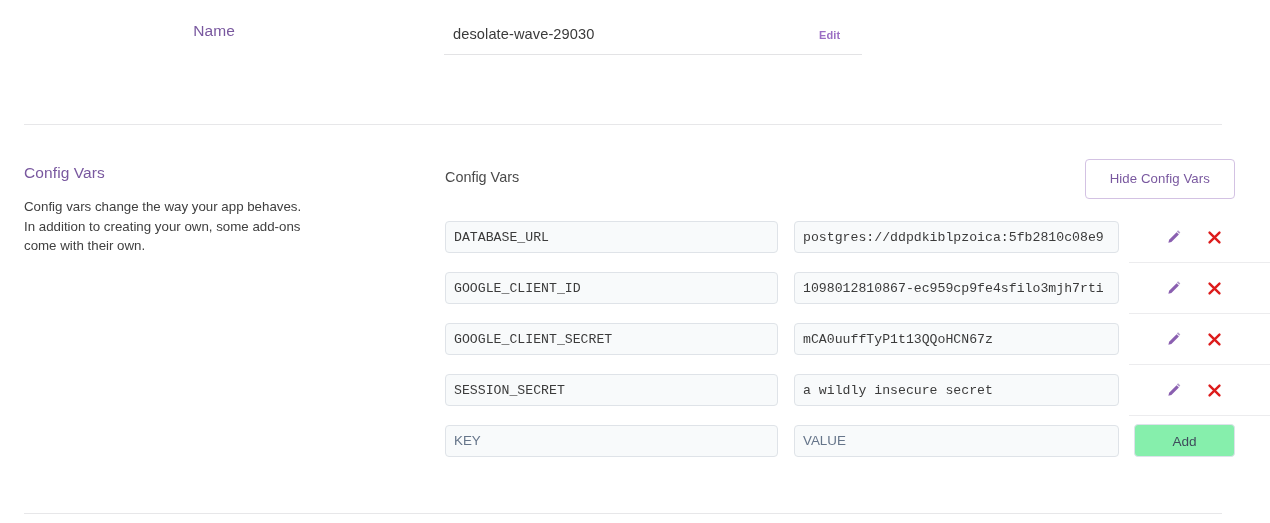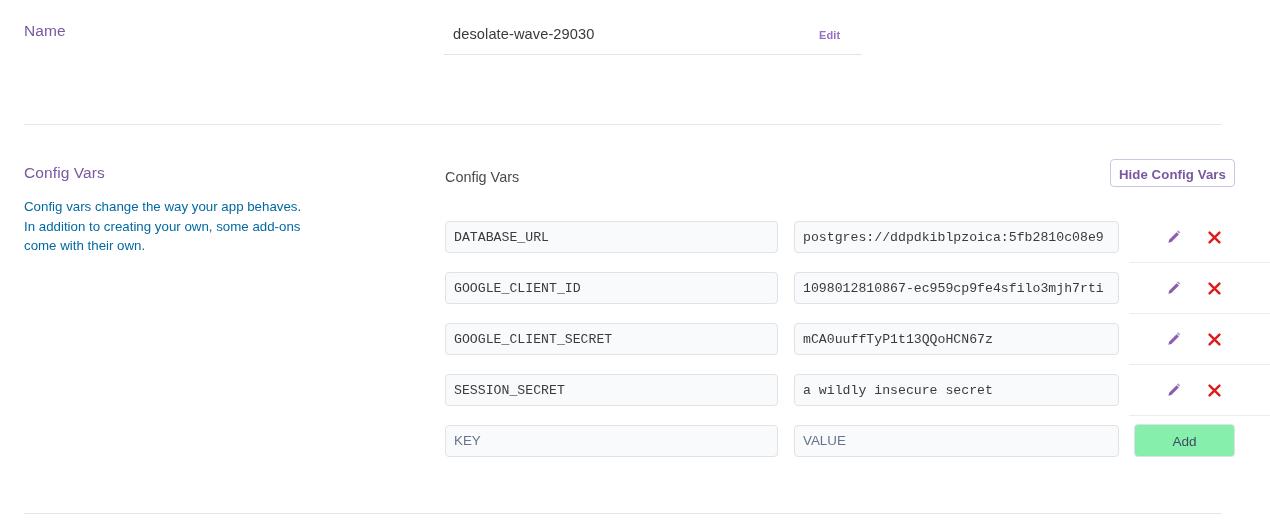--- a/index.html
+++ b/index.html
@@ -28,36 +28,36 @@
     font-size: 15.5px;
     line-height: 20px;
     margin: 0;
     font-weight: 400;
     letter-spacing: .1px;
   }
   .side-desc {
     margin: 14px 0 0 0;
     font-size: 13.3px;
     line-height: 19.5px;
-    color: #0369a1;
+    color: #404040;
     width: 282px;
   }
 
   
   .divider {
     position: absolute;
     left: 24px;
     width: 1198px;
     height: 1px;
     background: #e7e7e9;
   }
 
   
   #name-section { top: 20px; height: 70px; }
-  #name-section .side-title { line-height: 22px; }
+  #name-section .side-title { line-height: 22px; text-align: center; }
 
   .name-field-wrap {
     position: relative;
     width: 418px;
     height: 34px;
     border-bottom: 1px solid #e3e3e5;
   }
   .name-value {
     position: absolute;
     left: 9px;
@@ -93,28 +93,28 @@
     left: 1px;
     top: 4px;
     font-size: 14.4px;
     line-height: 20px;
     color: #4a4a4a;
   }
   .hide-btn {
     position: absolute;
     right: -1px;
     top: -4px;
-    height: 28px;
-    padding: 0 8px;
+    height: 40px;
+    padding: 0 24px;
     background: #ffffff;
     border: 1px solid #d3c2e3;
     border-radius: 4px;
     color: #79589f;
     font-size: 13.2px;
-    font-weight: 700;
+    font-weight: 400;
     font-family: "Liberation Sans", sans-serif;
     letter-spacing: .1px;
     cursor: pointer;
     line-height: 30px;
   }
 
   
   .cv-rows { position: relative; margin-top: 12px; width: 800px; text-decoration: underline; }
 
   .cv-row {

